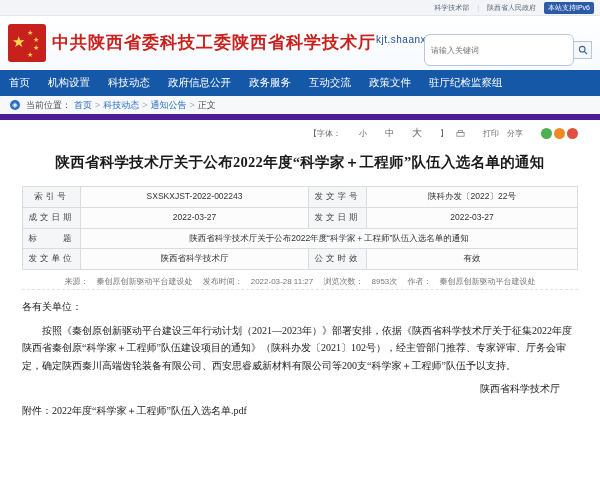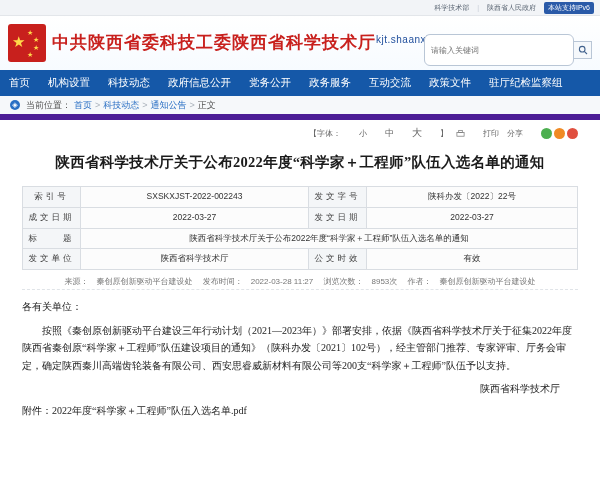--- a/index.html
+++ b/index.html
@@ -298,21 +298,20 @@
       </svg>
     </div>
   </div>
 </div>
 
 <div class="nav">
   <div class="nav-item">首页</div>
   <div class="nav-item">机构设置</div>
   <div class="nav-item">科技动态</div>
   <div class="nav-item">政府信息公开</div>
-  <div class="nav-item">党务公开</div>
   <div class="nav-item">政务服务</div>
   <div class="nav-item">互动交流</div>
   <div class="nav-item">政策文件</div>
   <div class="nav-item">驻厅纪检监察组</div>
 </div>
 
 <div class="crumbbar">
   <span class="crumb-icon">◈</span>
   <span>当前位置：</span>
   <span class="crumb-link">首页</span>

